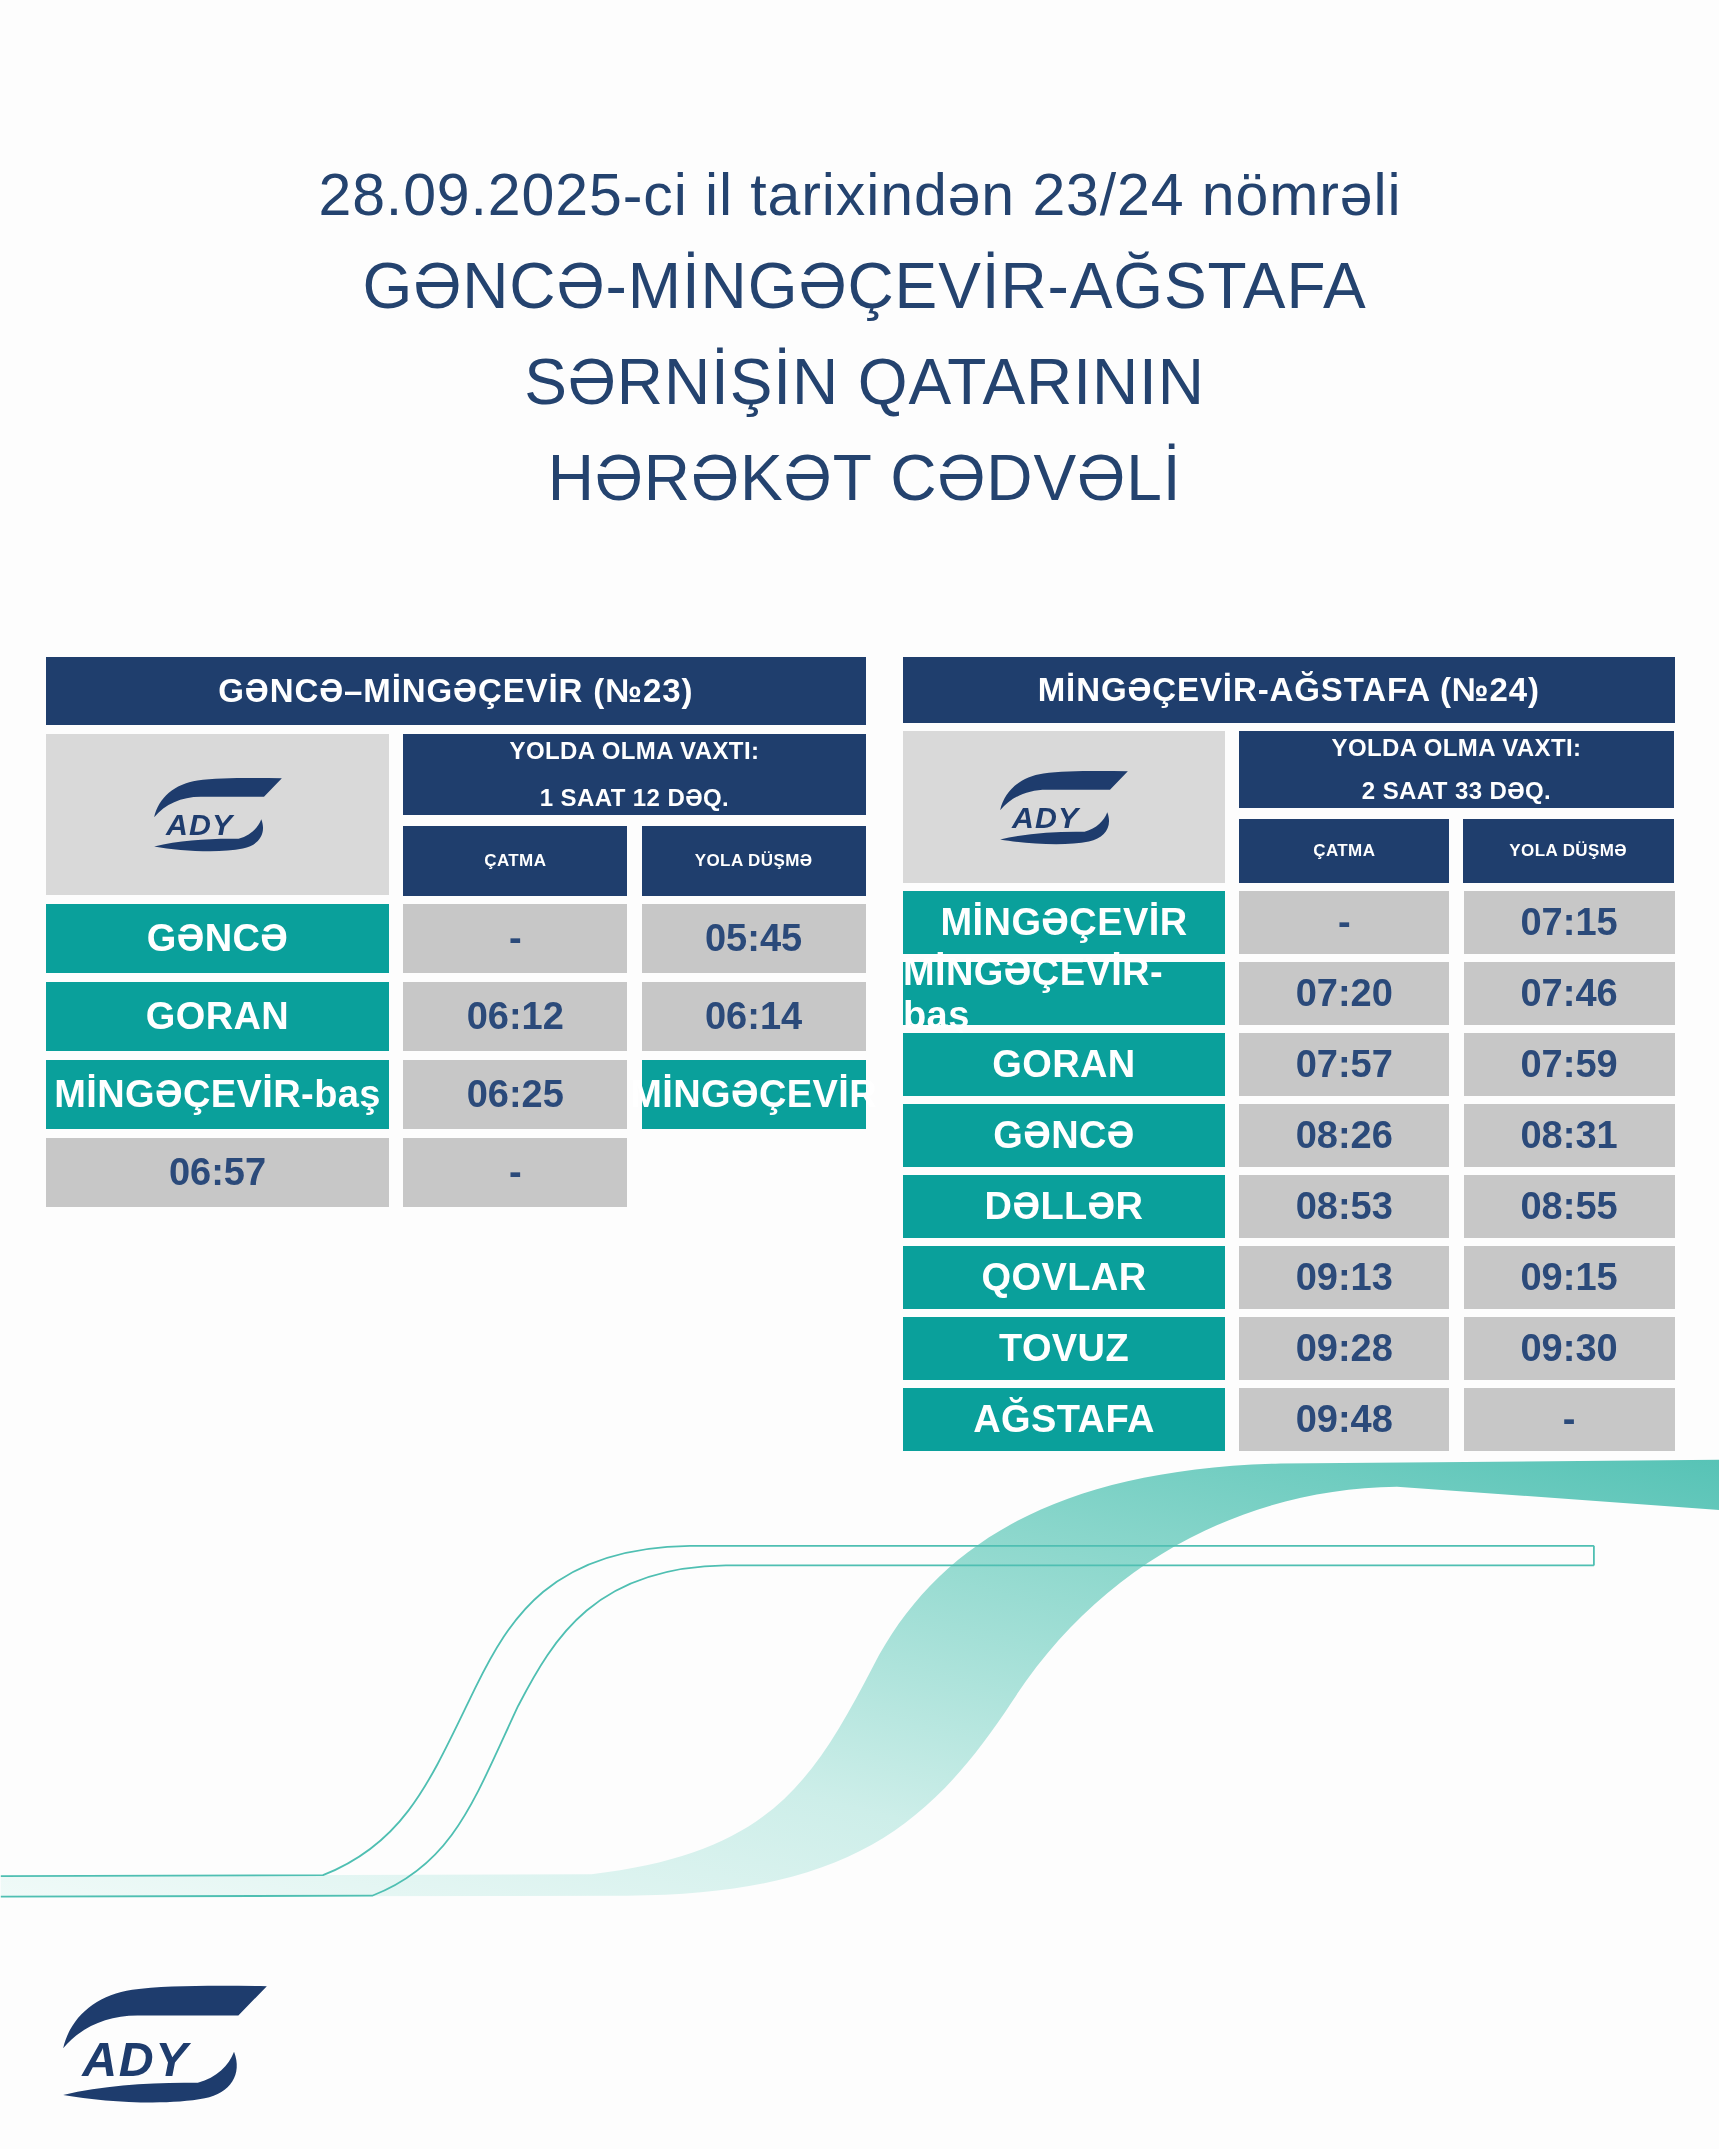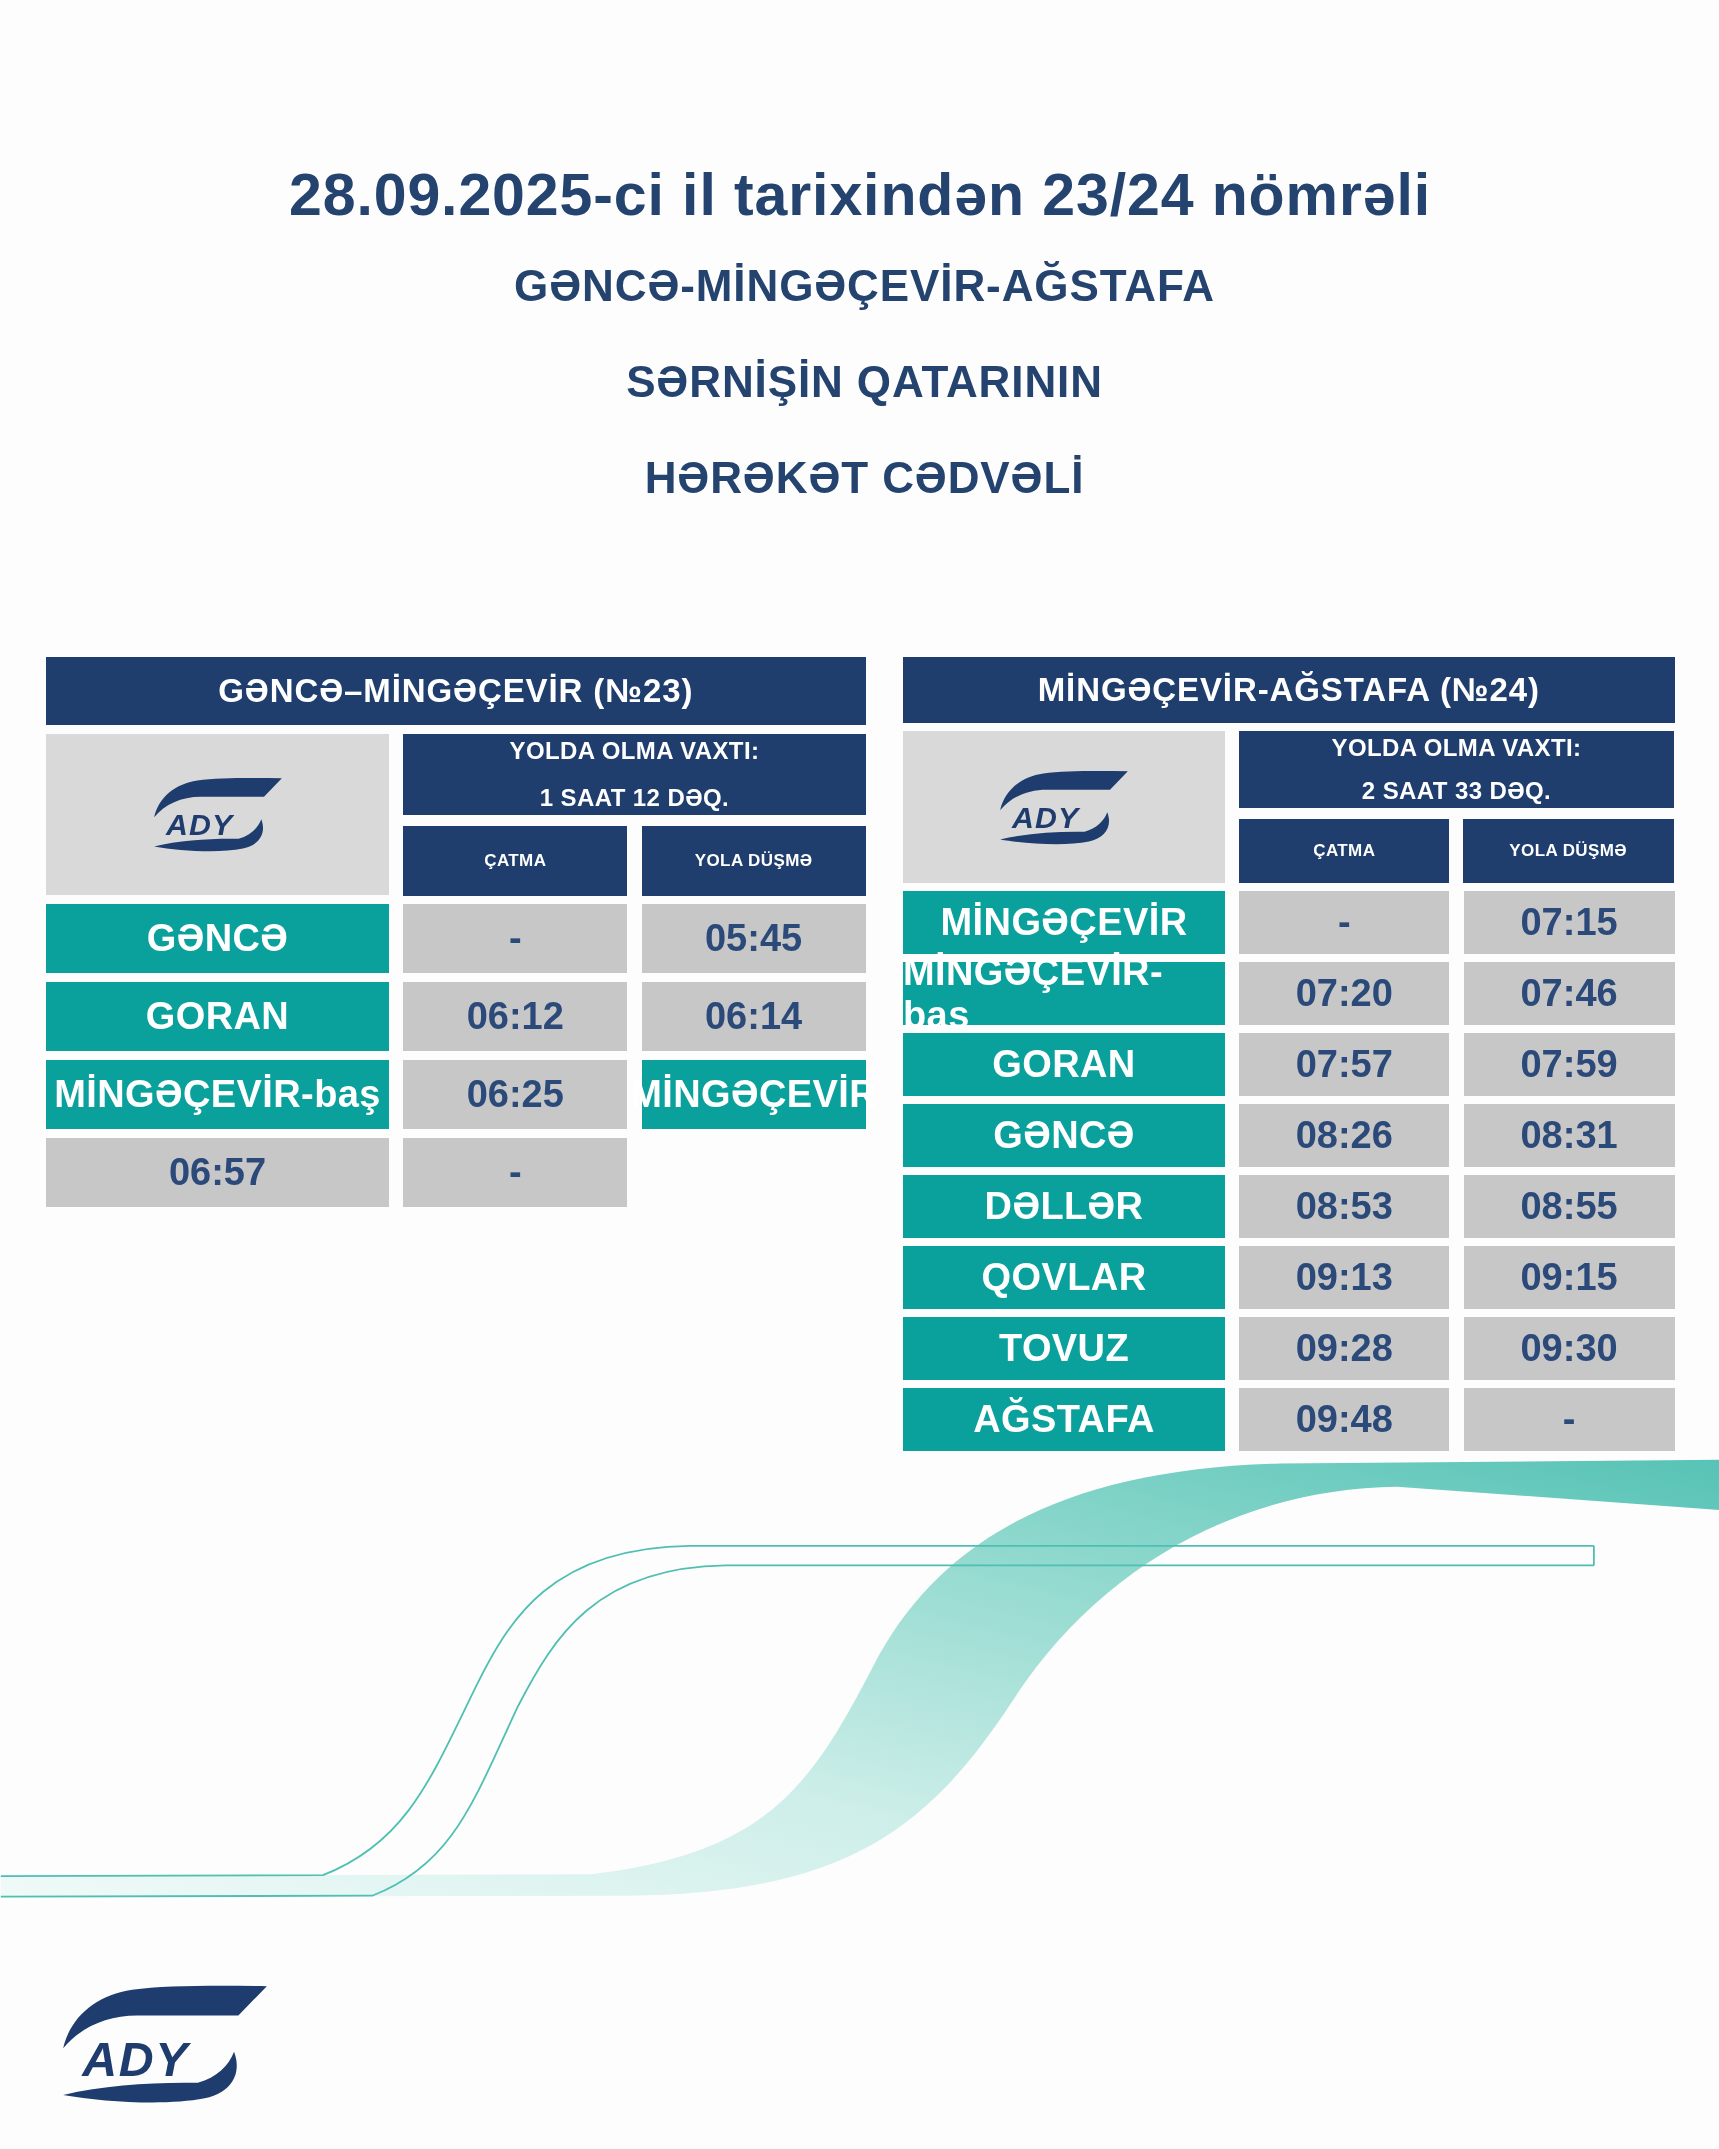--- a/index.html
+++ b/index.html
@@ -4,24 +4,24 @@
 <style>
   html,body{margin:0;padding:0;}
   body{
     width:1720px;height:2149px;position:relative;overflow:hidden;
     background:#fdfdfd;
     font-family:"Liberation Sans","DejaVu Sans",sans-serif;
   }
   .abs{position:absolute;}
   
   .title{
-    left:0;top:152px;width:1720px;text-align:center;color:#24436f;font-weight:700;
+    left:0;top:152px;width:1720px;text-align:center;color:#24436f;font-weight:400;
   }
   .title .l1{font-size:59px;line-height:86px;letter-spacing:0.9px;}
-  .title .lbig{font-size:44px;line-height:96px;letter-spacing:0.9px;margin-left:9px;}
+  .title .lbig{font-size:64px;line-height:96px;letter-spacing:0.9px;margin-left:9px;}
   
   .ttable{display:grid;column-gap:14.3px;row-gap:9px;}
   .ttable.left{
     left:46px;top:657px;width:819px;
     grid-template-columns:343px 224px 224px;
     grid-template-rows:68px 161px repeat(4,69px);
   }
   .ttable.right{
     left:903px;top:657px;width:771px;
     grid-template-columns:322px 210px 211px;

